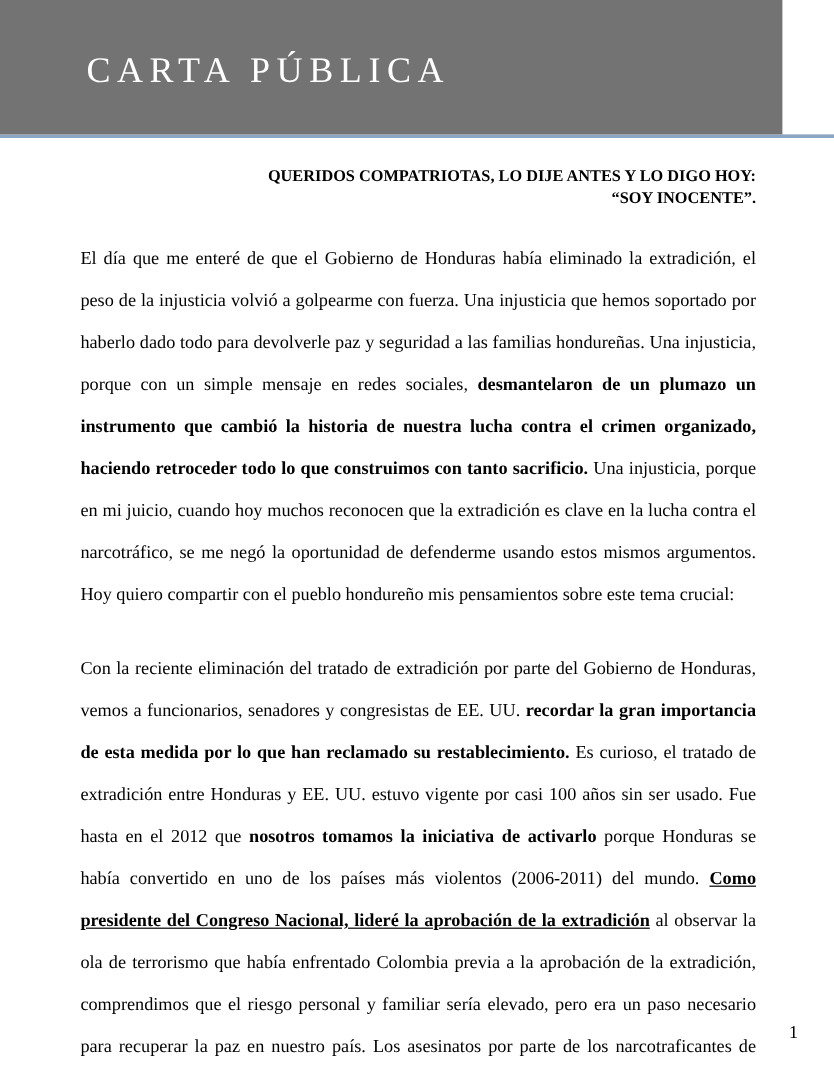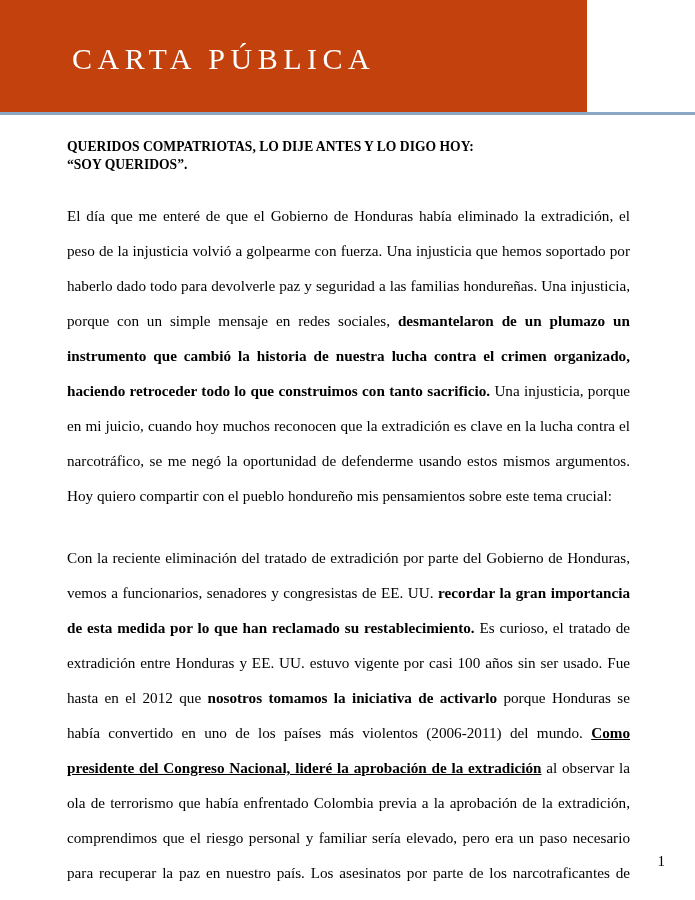--- a/index.html
+++ b/index.html
@@ -11,23 +11,23 @@
     height: 900px;
     background: #ffffff;
     font-family: "Liberation Serif", "DejaVu Serif", serif;
     color: #000000;
     overflow: hidden;
     position: relative;
   }
 
   
   .banner {
-    width: 587px;
+    width: 652px;
     height: 112px;
-    background: #c2410c;
+    background: #737373;
     box-sizing: border-box;
     display: flex;
     align-items: center;
     position: relative;
   }
   .banner-title {
     color: #ffffff;
     font-family: "Liberation Serif", "DejaVu Serif", serif;
     font-size: 30px;
     letter-spacing: 5.5px;
@@ -57,21 +57,21 @@
     margin-top: 24px;
     margin-bottom: 0;
     padding: 0 12px;
   }
 
   .salutation {
     font-weight: bold;
     font-size: 13.6px;
     line-height: 18px;
     margin-top: 23px;
-    text-align: left;
+    text-align: right;
   }
   .salutation div { white-space: nowrap; }
 
   p.body-par {
     text-align: justify;
     font-size: 15.2px;
     line-height: 35px;
     margin: 0;
     text-indent: 0;
   }
@@ -100,21 +100,21 @@
 <div class="banner">
   <div class="banner-title">CARTA PÚBLICA</div>
 </div>
 <div class="banner-rule"></div>
 
 <div class="page">
 
 
   <div class="salutation">
     <div>QUERIDOS COMPATRIOTAS, LO DIJE ANTES Y LO DIGO HOY:</div>
-    <div>“SOY QUERIDOS”.</div>
+    <div>“SOY INOCENTE”.</div>
   </div>
 
   <p class="body-par par-first"><span>El día que me enteré de que el Gobierno de Honduras había eliminado la extradición, el peso de la injusticia volvió a golpearme con fuerza. Una injusticia que hemos soportado por haberlo dado todo para devolverle paz y seguridad a las familias hondureñas. Una injusticia, porque con un simple mensaje en redes sociales, </span><span class="b">desmantelaron de un plumazo un instrumento que cambió la historia de nuestra lucha contra el crimen organizado, haciendo retroceder todo lo que construimos con tanto sacrificio.</span><span> Una injusticia, porque en mi juicio, cuando hoy muchos reconocen que la extradición es clave en la lucha contra el narcotráfico, se me negó la oportunidad de defenderme usando estos mismos argumentos. Hoy quiero compartir con el pueblo hondureño mis pensamientos sobre este tema crucial:</span></p>
 
   <p class="body-par par-second"><span>Con la reciente eliminación del tratado de extradición por parte del Gobierno de Honduras, vemos a funcionarios, senadores y congresistas de EE. UU. </span><span class="b">recordar la gran importancia de esta medida por lo que han reclamado su restablecimiento.</span><span> Es curioso, el tratado de extradición entre Honduras y EE. UU. estuvo vigente por casi 100 años sin ser usado. Fue hasta en el 2012 que </span><span class="b">nosotros tomamos la iniciativa de activarlo</span><span> porque Honduras se había convertido en uno de los países más violentos (2006-2011) del mundo. </span><span class="bu">Como presidente del Congreso Nacional, lideré la aprobación de la extradición</span><span> al observar la ola de terrorismo que había enfrentado Colombia previa a la aprobación de la extradición, comprendimos que el riesgo personal y familiar sería elevado, pero era un paso necesario para recuperar la paz en nuestro país. Los asesinatos por parte de los narcotraficantes de figuras como el General Arístides González y Alfredo Landaverde, entre otros, fueron una señal clara de que debíamos actuar en contra de los criminales. La aprobación de la extradición en Honduras junto con otras medidas, marcó un antes y un después en la lucha contra el narcotráfico. Desde 2014, con el inicio de mi gobierno, extraditamos a grandes capos del narcotráfico y muchos otros, se entregaron voluntariamente a las autoridades estadounidenses. </span></p>
 
 </div>
 
 <div class="page-number">1</div>
 

